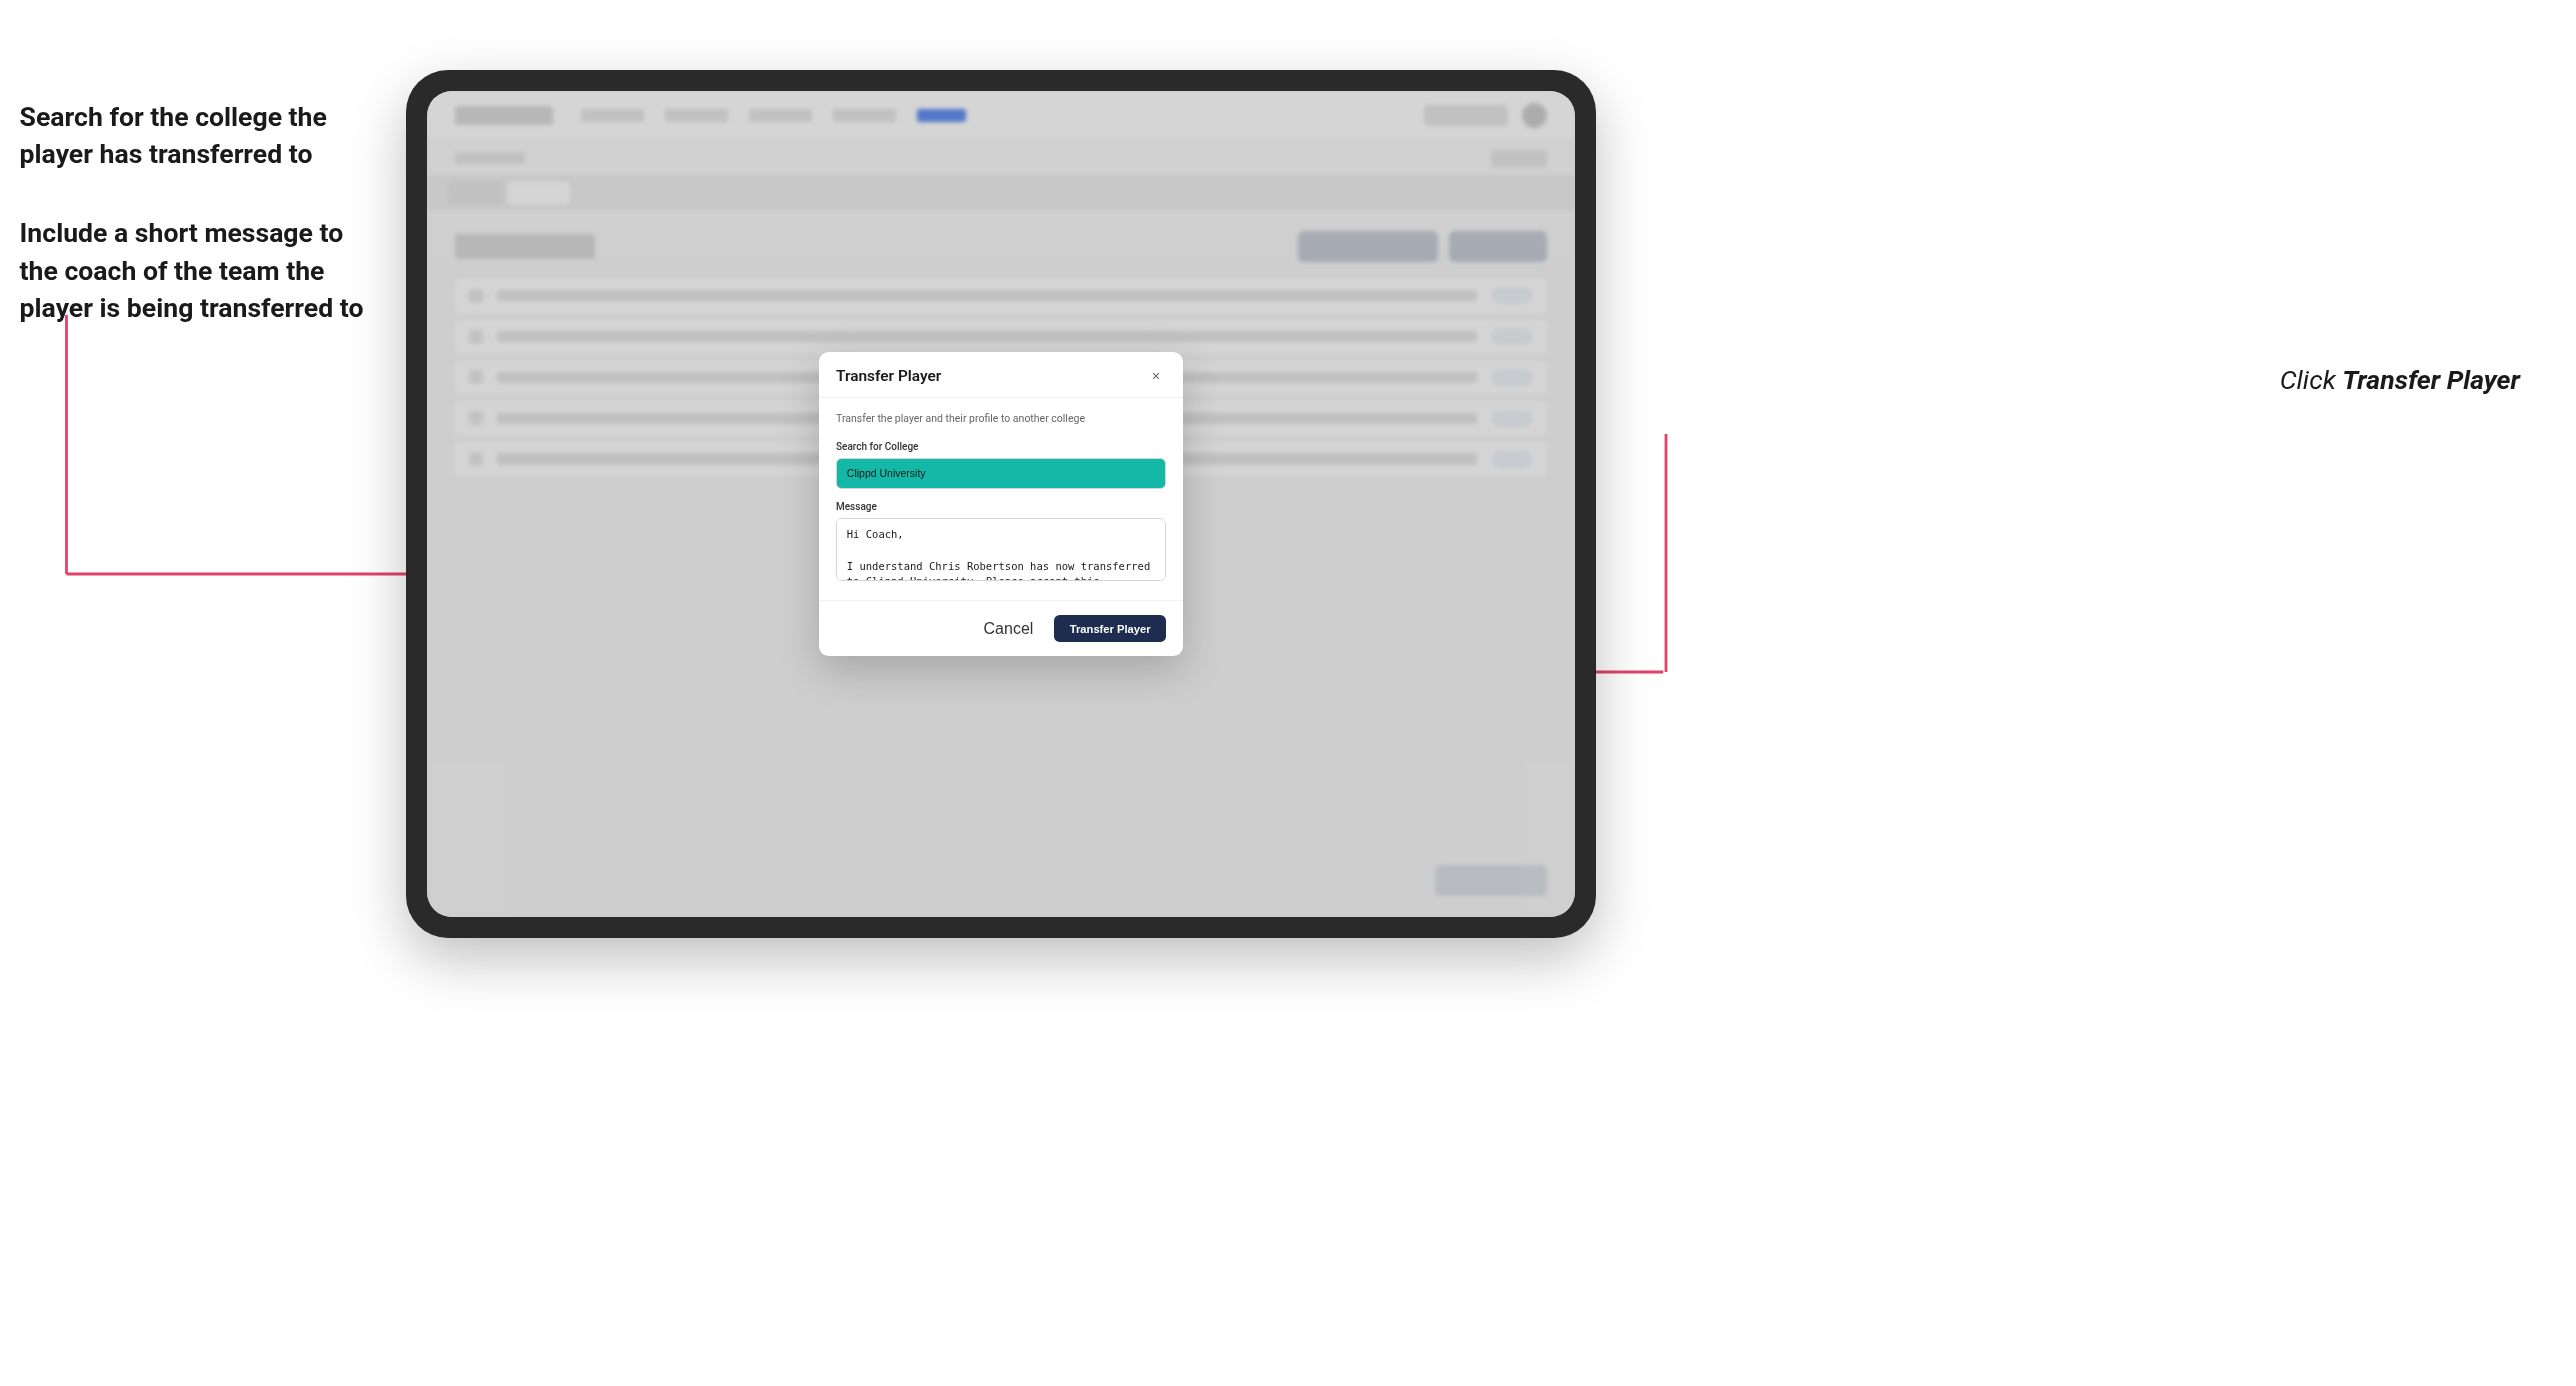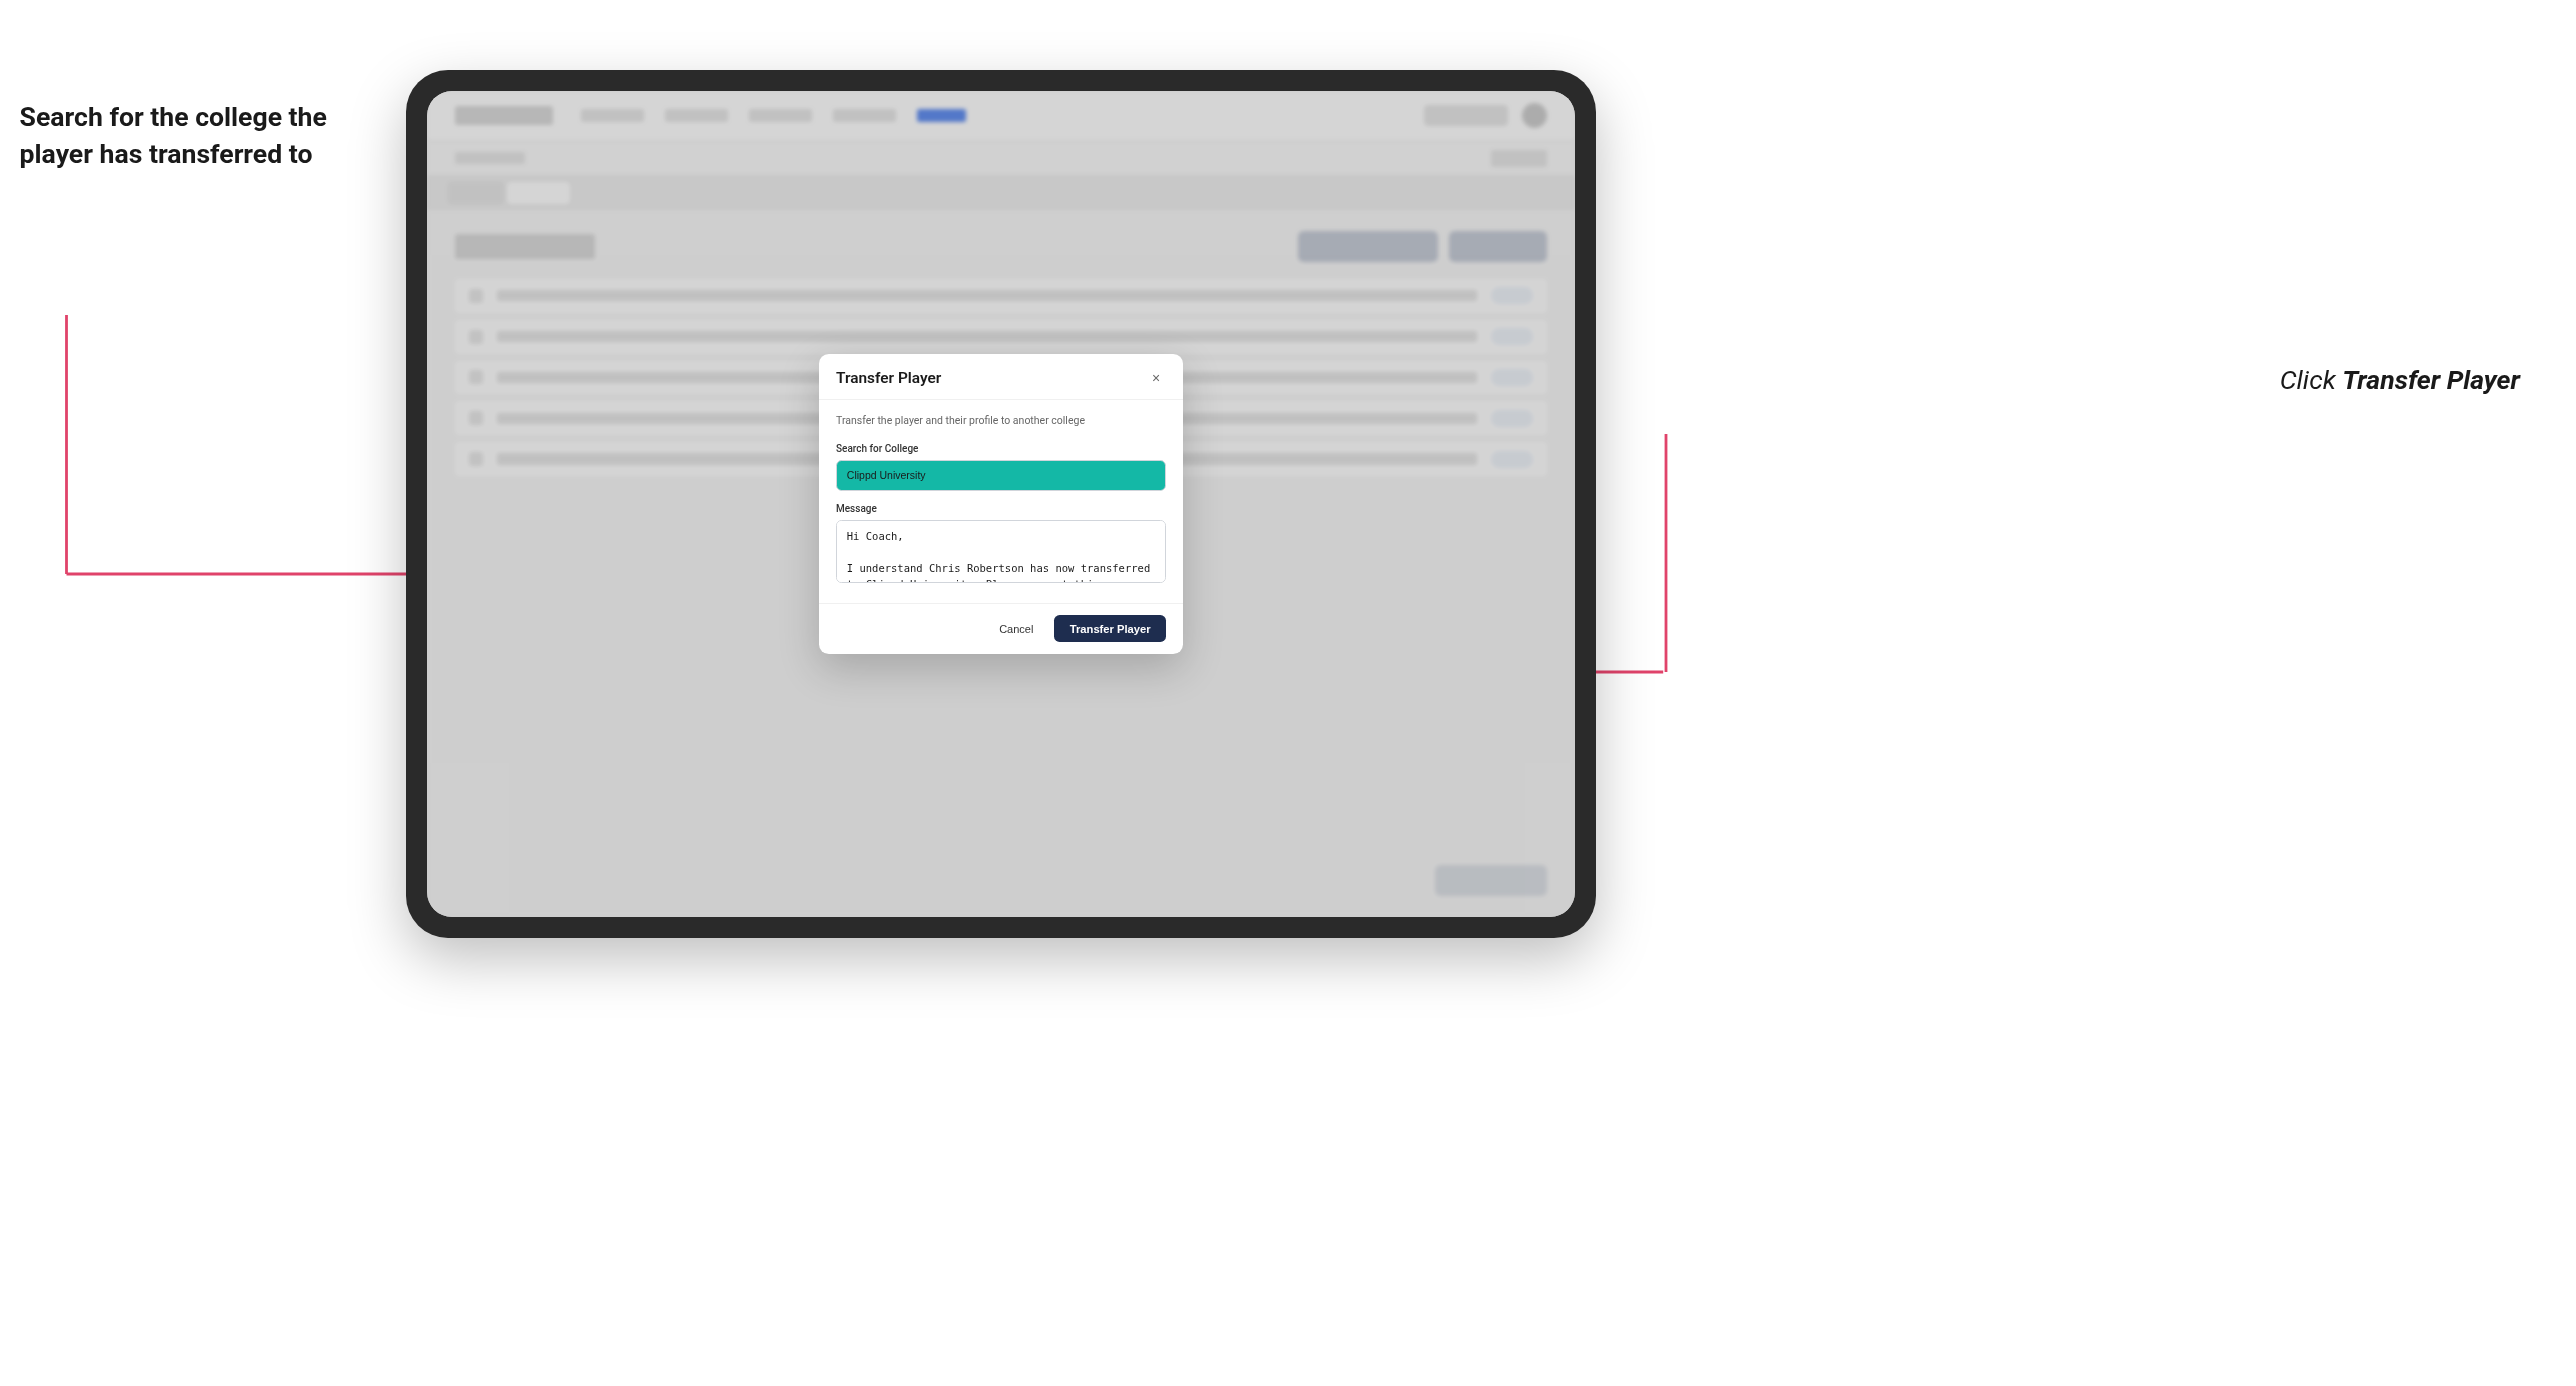--- a/index.html
+++ b/index.html
@@ -340,41 +340,42 @@
       padding: 11.2px 17px;
       display: flex;
       align-items: center;
       justify-content: flex-end;
       gap: 9.8px;
       border-top: 0.7px solid #f0f0f0;
     }
     .btn-cancel {
       background: none;
       border: none;
-      font-size: 11px;
+      font-size: 16px;
       color: #333;
       cursor: pointer;
       padding: 7px 11.2px;
     }
     .btn-transfer {
       background: #1e2d4f;
       color: #ffffff;
       border: none;
       border-radius: 5.6px;
       font-size: 11.2px;
       font-weight: 600;
       padding: 7.7px 15.4px;
       cursor: pointer;
     }
   </style>
 </head>
 <body>
 
 <div class="annotation-left">
   <p class="annotation-text">Search for the college the player has transferred to</p>
+  <p class="annotation-text">Include a short message to the coach of the team the player is being transferred to</p>
 </div>
 
 <div class="annotation-right">
   <p class="annotation-right-text">
     <span>Click </span><strong>Transfer Player</strong>
   </p>
 </div>
 
 <svg class="arrow-svg" style="left:0;top:0;width:2576px;height:1386px;" viewBox="0 0 3680 1980" width="2576" height="1386">
 

